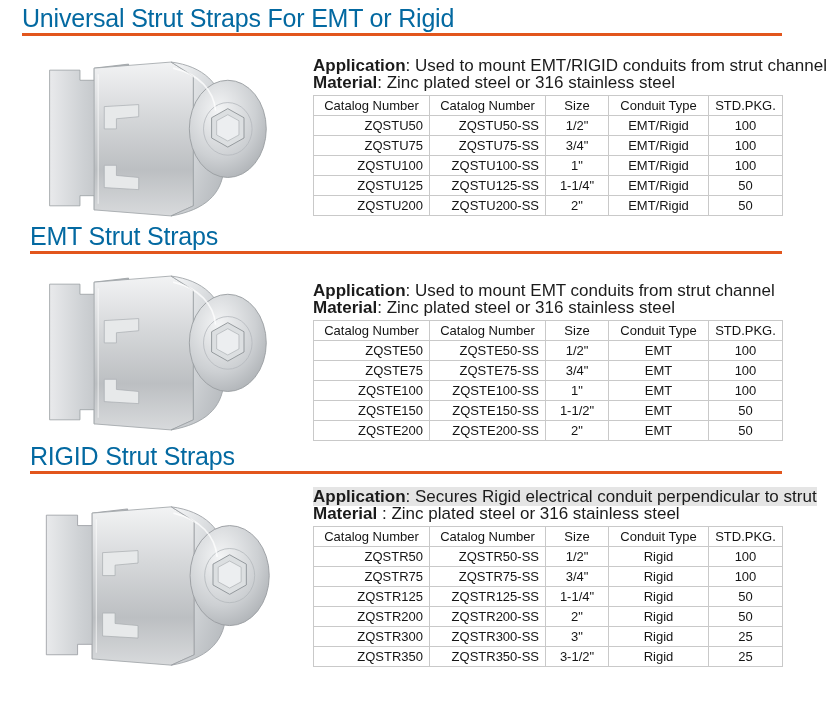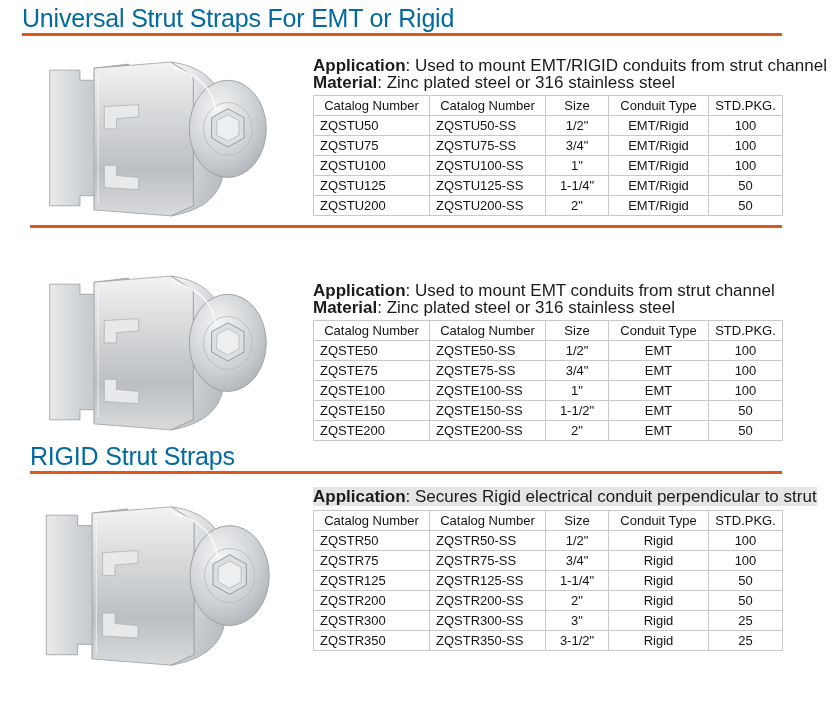--- a/index.html
+++ b/index.html
@@ -67,21 +67,21 @@
   table.parts td {
     border: 1px solid #c9c9c9;
     padding: 0 6px;
     height: 19px;
     line-height: 19px;
     font-weight: 400;
     white-space: nowrap;
     overflow: hidden;
   }
   table.parts th { text-align: center; }
-  table.parts td.c1, table.parts td.c2 { text-align: left; }
+  table.parts td.c1, table.parts td.c2 { text-align: right; }
   table.parts td.c3, table.parts td.c4, table.parts td.c5 { text-align: center; }
 
   
   col.w1 { width: 116px; }
   col.w2 { width: 116px; }
   col.w3 { width: 63px; }
   col.w4 { width: 100px; }
   col.w5 { width: 74px; }
 </style>
 </head>
@@ -190,20 +190,21 @@
                 <td class="c2">ZQSTU200-SS</td>
                 <td class="c3">2"</td>
                 <td class="c4">EMT/Rigid</td>
                 <td class="c5">50</td>
               </tr>
             </tbody>
           </table>
         </div>
       </div>
       <div class="section" style="position: absolute; left: 0px; top: 223px; width: 836px;">
+        <div class="section-heading" style="margin-left: 30px;">EMT Strut Straps</div>
         <div class="rule" style="margin-left: 30px; width: 752px; background: rgb(226, 86, 29);"></div>
         <div class="photo" style="position: absolute; left: 38px; top: 49px; width: 250px; height: 162px;">
   <svg width="250" height="162" viewBox="0 0 240 160">
     <defs>
       <linearGradient id="g1_250" x1="0" y1="0" x2="0" y2="1">
         <stop offset="0" stop-color="#f2f3f4"></stop>
         <stop offset="0.35" stop-color="#d6d8da"></stop>
         <stop offset="0.7" stop-color="#bcbfc2"></stop>
         <stop offset="1" stop-color="#d8dadc"></stop>
       </linearGradient>
@@ -344,20 +345,21 @@
 
     <polygon points="184,50 200,59 200,79 184,88 168,79 168,59" fill="#dcdfe1" stroke="#8f9498" stroke-width="0.9"></polygon>
     <polygon points="184,56 195,62 195,76 184,82 173,76 173,62" fill="#eceef0" stroke="#a6aaae" stroke-width="0.6"></polygon>
 
     <path d="M130,10 C156,16 170,32 172,52" fill="none" stroke="#ffffff" stroke-width="1.6" opacity="0.75"></path>
     <path d="M56,16 L56,144" fill="none" stroke="#ffffff" stroke-width="1.2" opacity="0.55"></path>
   </svg>
         </div>
         <div class="specs" style="position: absolute; left: 313px; top: 46px; width: 469px;">
           <div class="spec-line"><span class="highlight" style="background: #e5e5e5;"><b>Application</b><span>: Secures Rigid electrical conduit perpendicular to strut</span></span></div>
+          <div class="spec-line"><b>Material</b><span> : Zinc plated steel or 316 stainless steel</span></div>
           <table class="parts" style="width: 469px;">
             <colgroup>
               <col class="w1">
               <col class="w2">
               <col class="w3">
               <col class="w4">
               <col class="w5">
             </colgroup>
             <thead>
               <tr>

